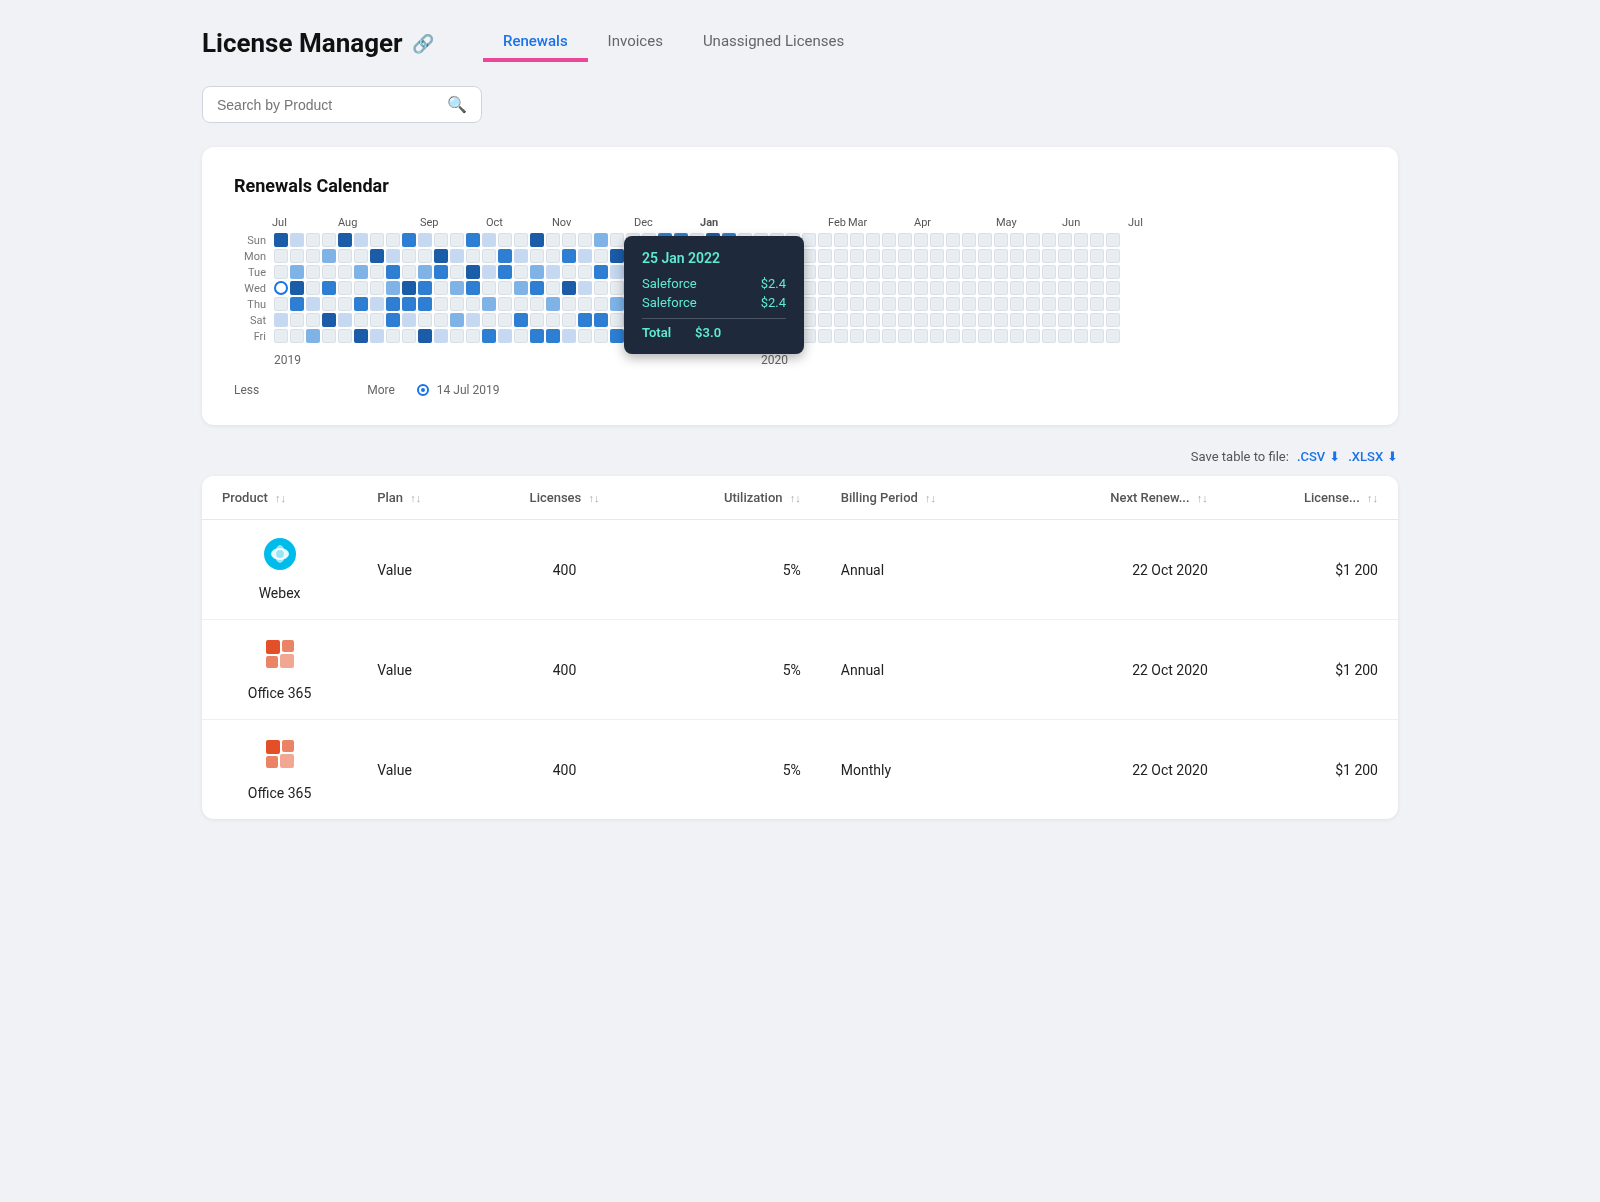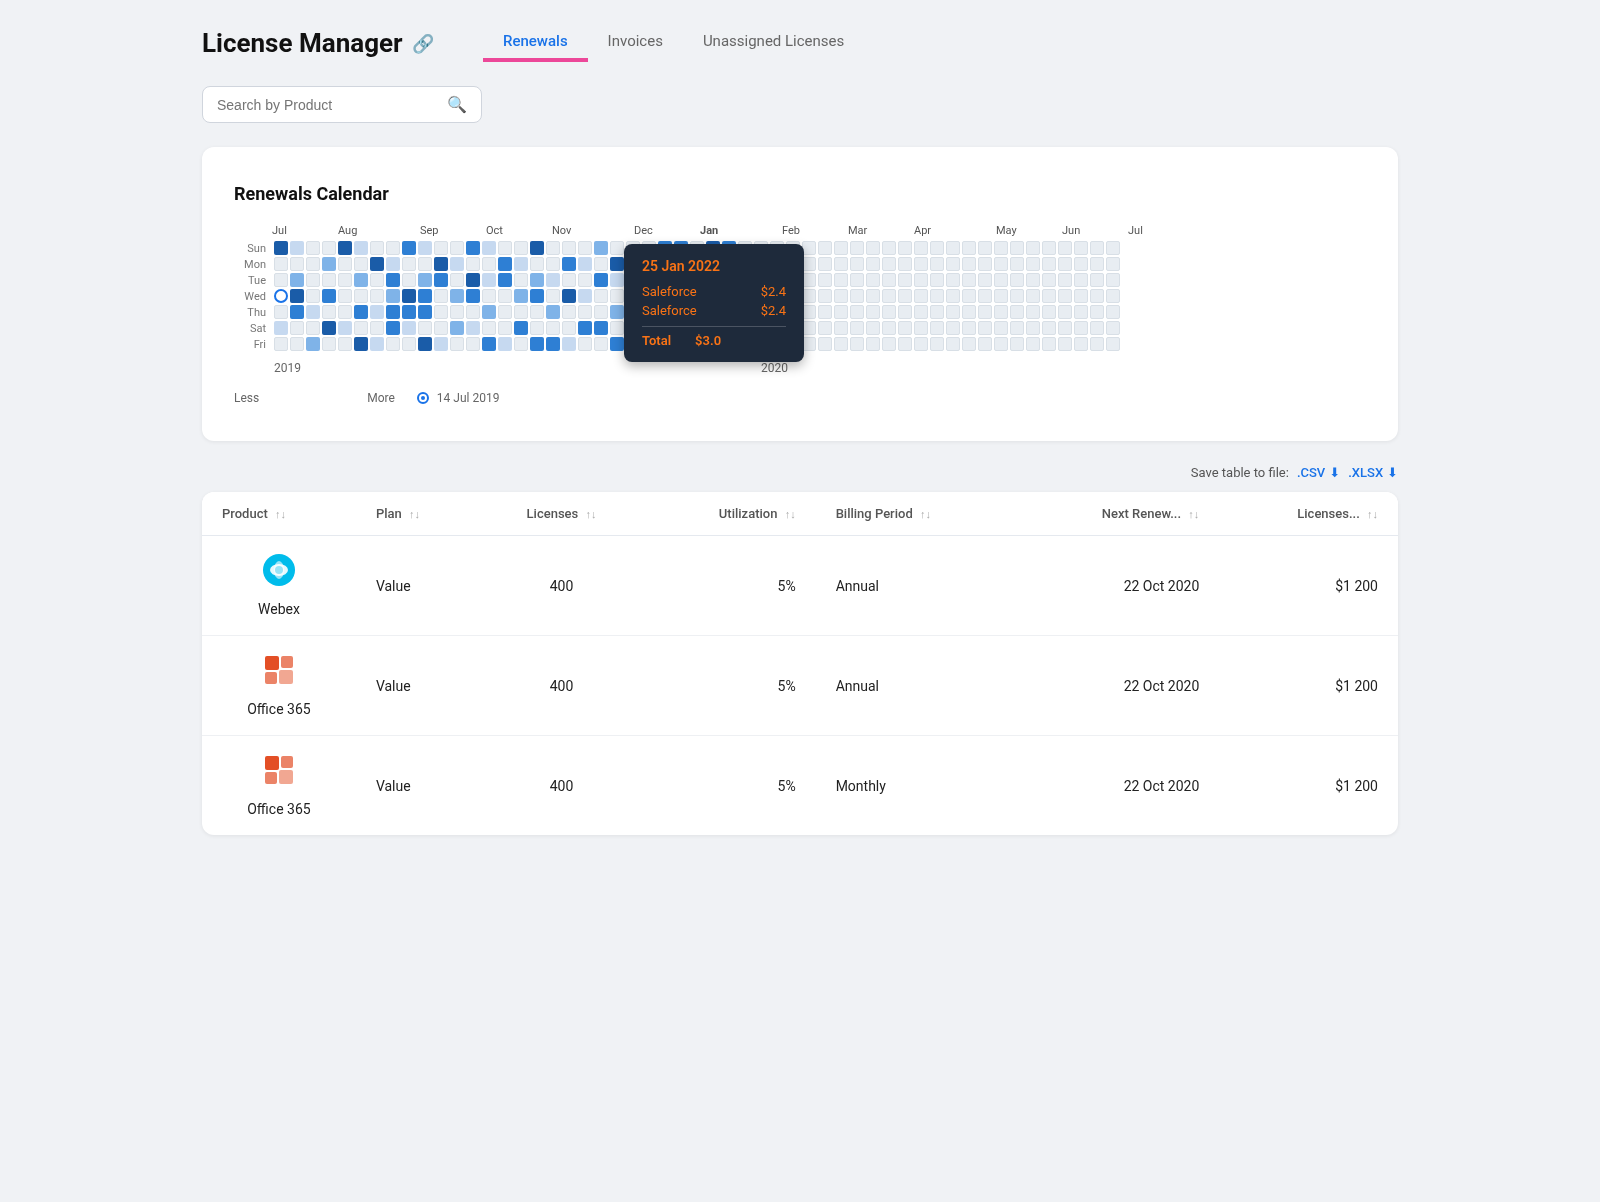--- a/index.html
+++ b/index.html
@@ -77,21 +77,21 @@
       color: #333;
       flex: 1;
       background: transparent;
     }
     .search-icon { color: #888; font-size: 16px; }
 
     
     .card {
       background: white;
       border-radius: 12px;
-      padding: 36px 32px;
+      padding: 28px 32px;
       margin-bottom: 24px;
       box-shadow: 0 1px 4px rgba(0,0,0,0.07);
     }
     .card-title {
       font-size: 18px;
       font-weight: 700;
       margin-bottom: 20px;
       color: #111;
     }
 
@@ -145,21 +145,21 @@
       border-radius: 50%;
       background: #1a73e8;
     }
 
     
     .tooltip-box {
       position: absolute;
       top: 20px;
       left: 390px;
       background: #1e2a3b;
-      color: #f97316;
+      color: #5eead4;
       border-radius: 8px;
       padding: 14px 18px;
       font-size: 13px;
       z-index: 10;
       min-width: 180px;
       box-shadow: 0 4px 12px rgba(0,0,0,0.3);
     }
     .tooltip-date {
       font-weight: 600;
       margin-bottom: 10px;
@@ -321,21 +321,21 @@
       <div class="cal-months-header">
         <div class="cal-months-spacer"></div>
         <div class="cal-months-cells" id="months-cells">
             <span class="cal-month-span" style="width: 64px; display: inline-block;">Jul</span>
             <span class="cal-month-span" style="width: 80px; display: inline-block;">Aug</span>
             <span class="cal-month-span" style="width: 64px; display: inline-block;">Sep</span>
             <span class="cal-month-span" style="width: 64px; display: inline-block;">Oct</span>
             <span class="cal-month-span" style="width: 80px; display: inline-block;">Nov</span>
             <span class="cal-month-span" style="width: 64px; display: inline-block;">Dec</span>
             <span class="cal-month-span" style="width: 80px; display: inline-block; font-weight: bold;">Jan</span>
-            <span class="cal-month-span" style="width: 64px; display: inline-block;">Feb</span>
+            <span class="cal-month-span" style="width: 64px; display: inline-block; text-align: right;">Feb</span>
             <span class="cal-month-span" style="width: 64px; display: inline-block;">Mar</span>
             <span class="cal-month-span" style="width: 80px; display: inline-block;">Apr</span>
             <span class="cal-month-span" style="width: 64px; display: inline-block;">May</span>
             <span class="cal-month-span" style="width: 64px; display: inline-block;">Jun</span>
             <span class="cal-month-span" style="width: 16px; display: inline-block;">Jul</span>
           </div>
       </div>
 
       <div class="cal-rows-container" id="cal-rows">
       <div class="cal-row">
@@ -816,21 +816,21 @@
           </th>
           <th>
             <span>Billing Period</span>
             <span class="sort-icon">↑↓</span>
           </th>
           <th class="align-right">
             <span>Next Renew...</span>
             <span class="sort-icon">↑↓</span>
           </th>
           <th class="align-right">
-            <span>Licenses...</span>
+            <span>License...</span>
             <span class="sort-icon">↑↓</span>
           </th>
         </tr>
       </thead>
       <tbody id="table-body">
       <tr>
             <td>
               <div class="product-cell">
                 <div><svg width="32" height="32" viewBox="0 0 32 32">
         <circle cx="16" cy="16" r="16" fill="#00bceb"></circle>

